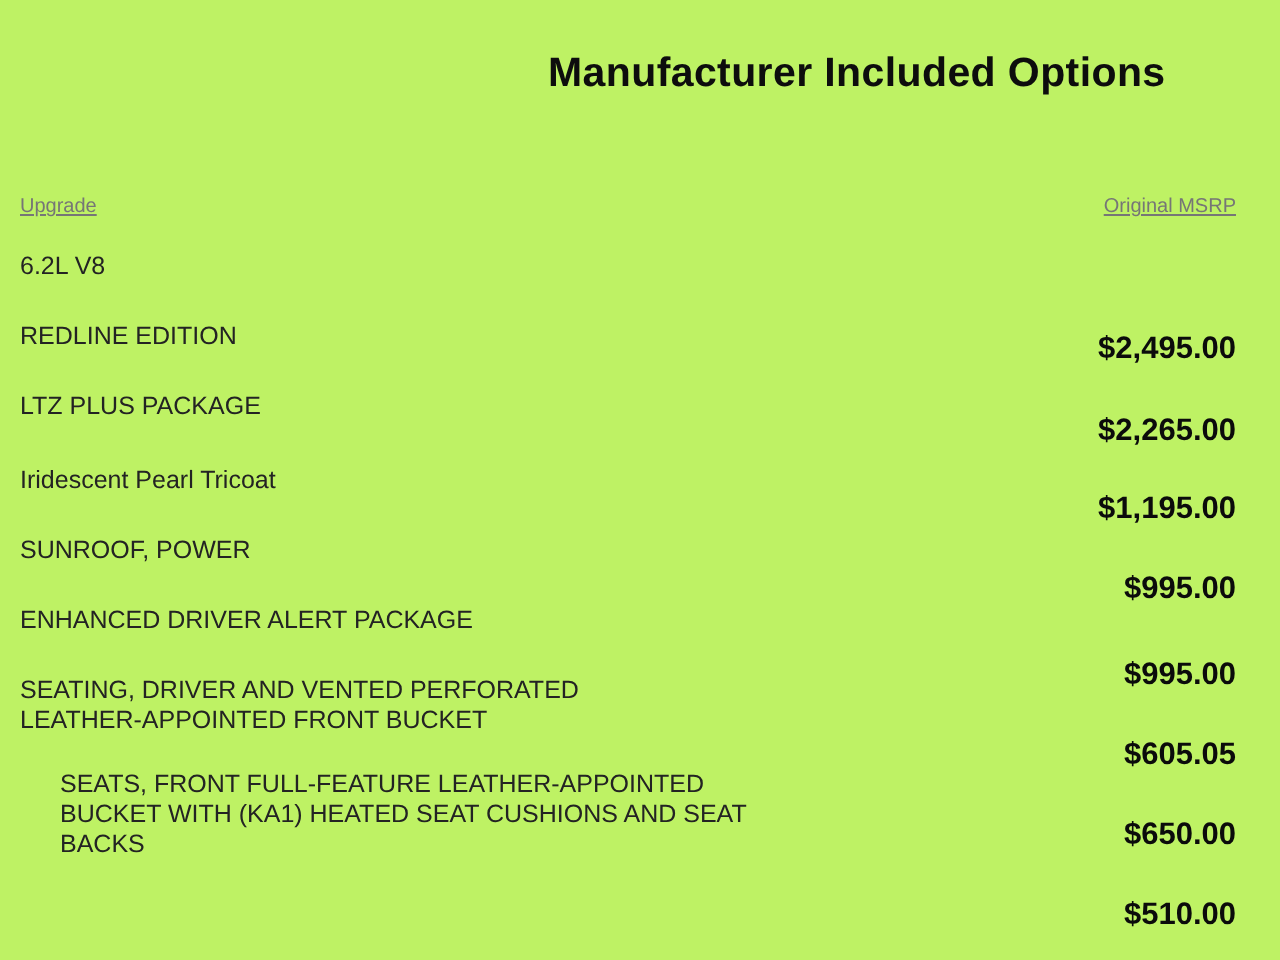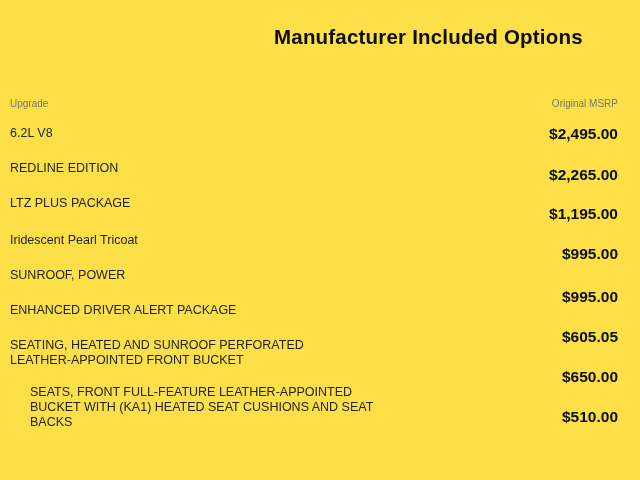--- a/index.html
+++ b/index.html
@@ -1,20 +1,20 @@
 <!DOCTYPE html>
 <html><head>
 <meta charset="utf-8">
 <style>
   html, body { margin: 0; padding: 0; background: #ffffff; }
   .page {
     position: relative;
     width: 640px;
     height: 480px;
-    background: #fde047;
+    background: #bef264;
     font-family: "Liberation Sans", sans-serif;
     overflow: hidden;
   }
   .page-title {
     position: absolute;
     left: 274px;
     top: 26px;
     margin: 0;
     font-size: 20.5px;
     line-height: 22px;
@@ -23,20 +23,21 @@
     white-space: nowrap;
     letter-spacing: 0.2px;
   }
   .col-header {
     position: absolute;
     top: 98px;
     font-size: 10px;
     line-height: 12px;
     color: #767676;
     white-space: nowrap;
+    text-decoration: underline;
   }
   .col-header.upgrade { left: 10px; }
   .col-header.msrp { right: 22px; text-align: right; padding-left: 46px; }
 
   .label-cell {
     position: absolute;
     left: 10px;
     width: 380px;
     font-size: 12.5px;
     line-height: 15px;
@@ -54,20 +55,21 @@
 
   .price-cell {
     position: absolute;
     right: 22px;
     font-size: 15.5px;
     line-height: 16px;
     font-weight: bold;
     color: #0b0b0b;
     text-align: right;
     white-space: nowrap;
+    margin-top: 41px;
   }
   .prices .price-cell:nth-child(1) { top: 126px; }
   .prices .price-cell:nth-child(2) { top: 167px; text-align: center; }
   .prices .price-cell:nth-child(3) { top: 206px; }
   .prices .price-cell:nth-child(4) { top: 246px; }
   .prices .price-cell:nth-child(5) { top: 289px; }
   .prices .price-cell:nth-child(6) { top: 329px; }
   .prices .price-cell:nth-child(7) { top: 369px; }
   .prices .price-cell:nth-child(8) { top: 409px; }
 
@@ -93,21 +95,21 @@
 
   <div class="col-header msrp">Original MSRP</div>
 
   <div class="labels">
     <div class="label-cell">6.2L V8</div>
     <div class="label-cell">REDLINE EDITION</div>
     <div class="label-cell">LTZ PLUS PACKAGE</div>
     <div class="label-cell">Iridescent Pearl Tricoat</div>
     <div class="label-cell">SUNROOF, POWER</div>
     <div class="label-cell">ENHANCED DRIVER ALERT PACKAGE</div>
-    <div class="label-cell">SEATING, HEATED AND SUNROOF PERFORATED
+    <div class="label-cell">SEATING, DRIVER AND VENTED PERFORATED
 LEATHER-APPOINTED FRONT BUCKET</div>
     <div class="label-cell">SEATS, FRONT FULL-FEATURE LEATHER-APPOINTED
 BUCKET WITH (KA1) HEATED SEAT CUSHIONS AND SEAT
 BACKS</div>
   </div>
 
   <div class="prices">
     <div class="price-cell">$2,495.00</div>
     <div class="price-cell">$2,265.00</div>
     <div class="price-cell">$1,195.00</div>

